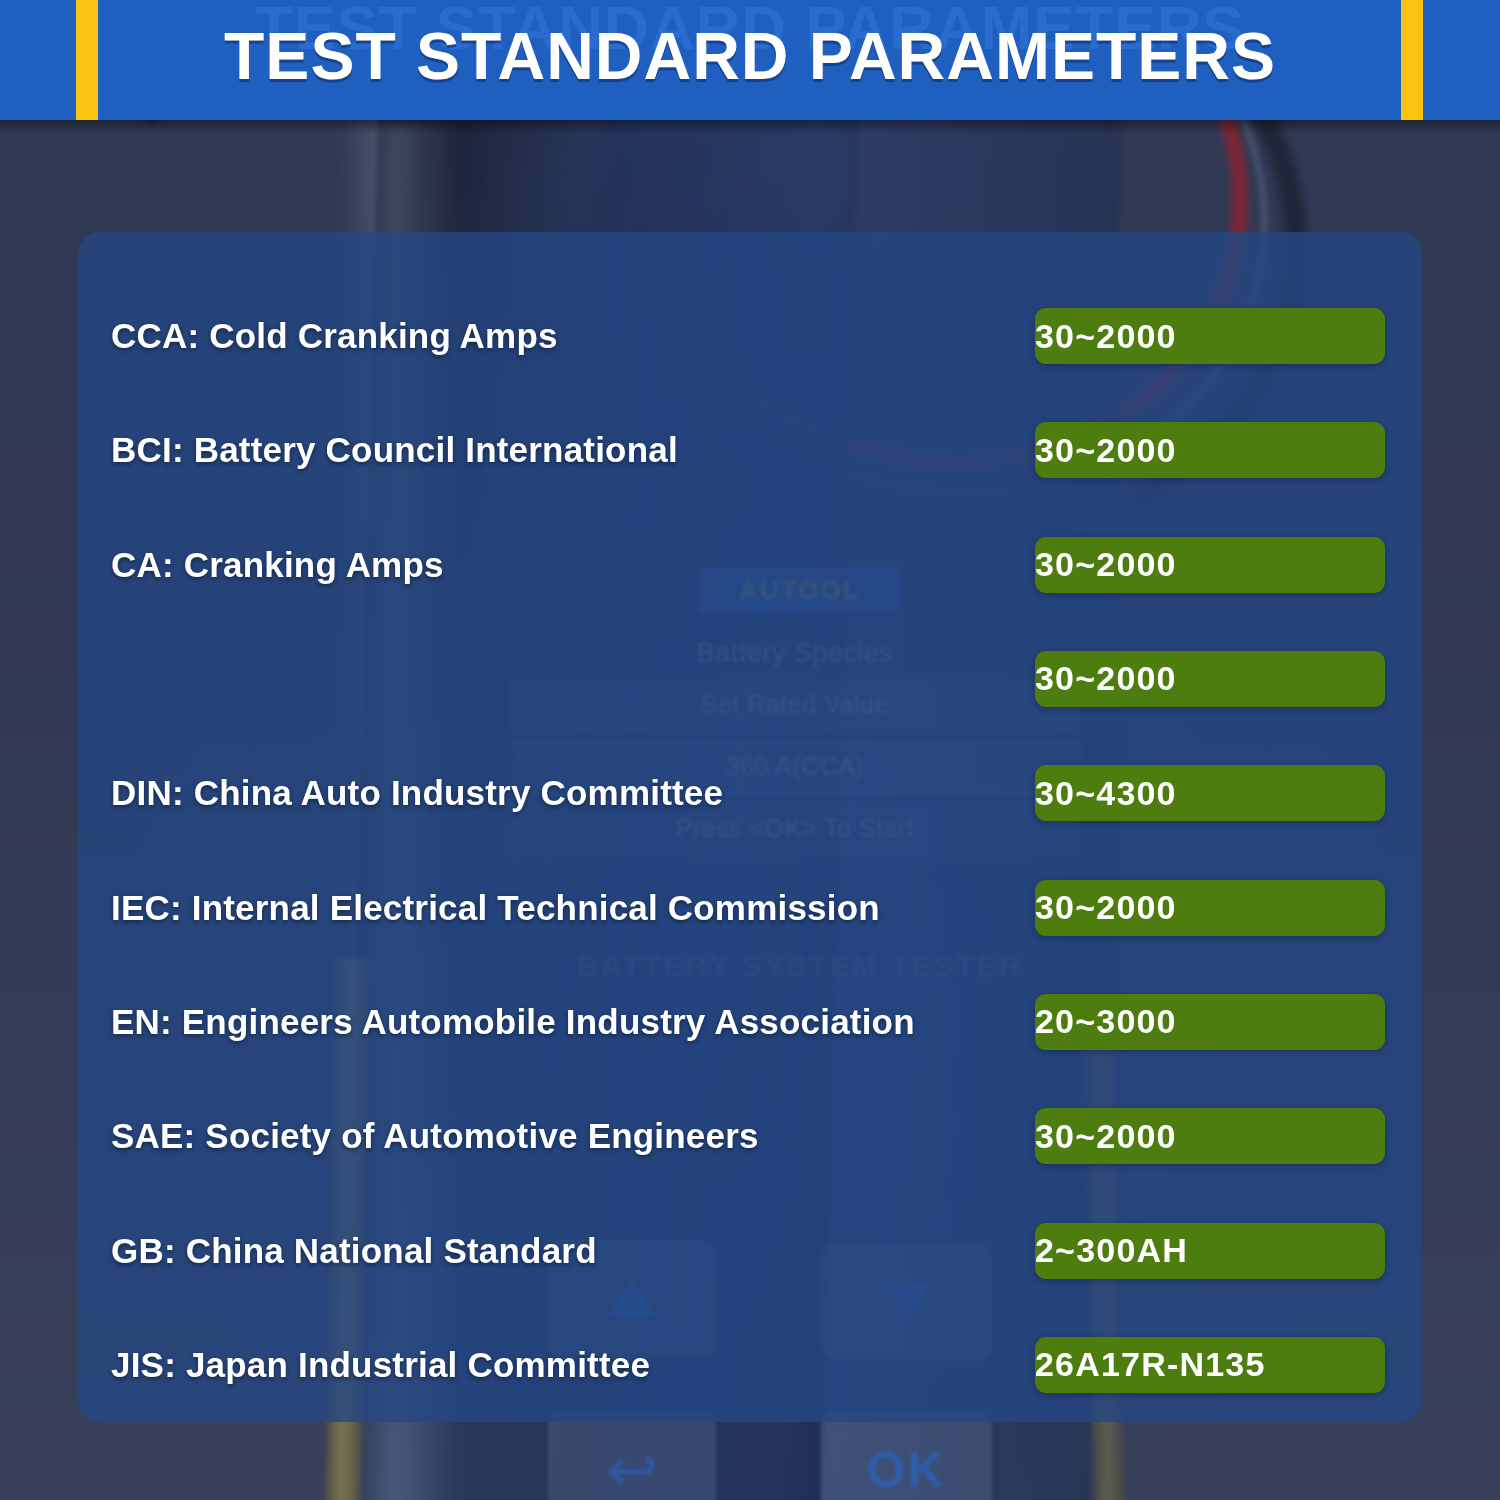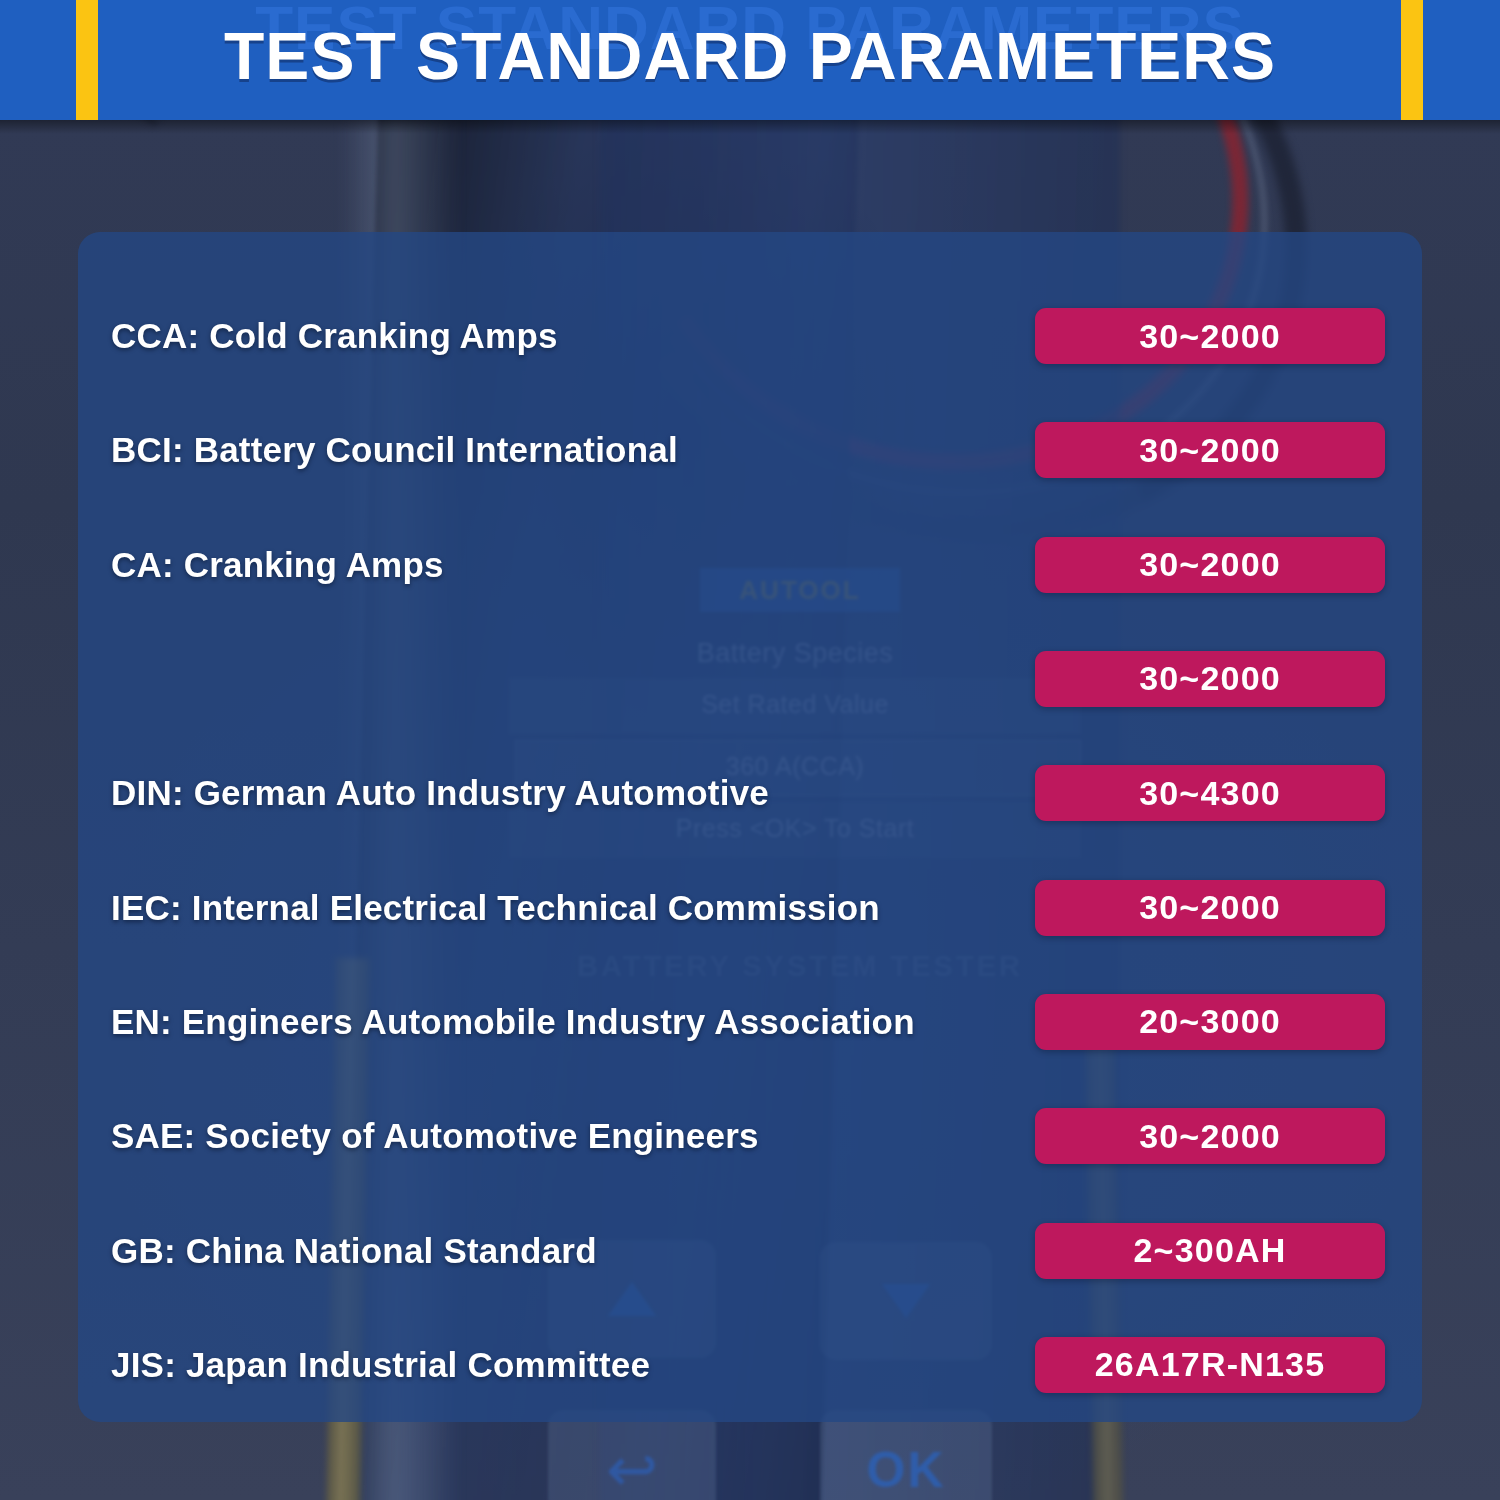--- a/index.html
+++ b/index.html
@@ -233,23 +233,23 @@
     color:#ffffff;
     font-size:35px;
     font-weight:bold;
     letter-spacing:.2px;
     white-space:nowrap;
     text-shadow:0 2px 4px rgba(6,16,38,.55);
   }
   .row-badge {
     position:absolute; left:957px;
     width:350px; height:56px;
-    background:#be185d;
+    background:#4d7c0f;
     border-radius:11px;
-    display:flex; align-items:center; justify-content:center;
+    display:flex; align-items:center; justify-content:flex-start;
     box-shadow:0 2px 6px rgba(6,16,38,.35);
   }
   .badge-text {
     color:#ffffff;
     font-size:34px;
     font-weight:bold;
     letter-spacing:1.2px;
     white-space:nowrap;
   }
 </style>
@@ -327,21 +327,21 @@
           <div class="row-badge">
             <span class="badge-text">30~2000</span>
           </div>
         </div>
         <div class="row">
           <div class="row-badge">
             <span class="badge-text">30~2000</span>
           </div>
         </div>
         <div class="row">
-          <div class="row-label">DIN: German Auto Industry Automotive</div>
+          <div class="row-label">DIN: China Auto Industry Committee</div>
           <div class="row-badge">
             <span class="badge-text">30~4300</span>
           </div>
         </div>
         <div class="row">
           <div class="row-label">IEC: Internal Electrical Technical Commission</div>
           <div class="row-badge">
             <span class="badge-text">30~2000</span>
           </div>
         </div>

